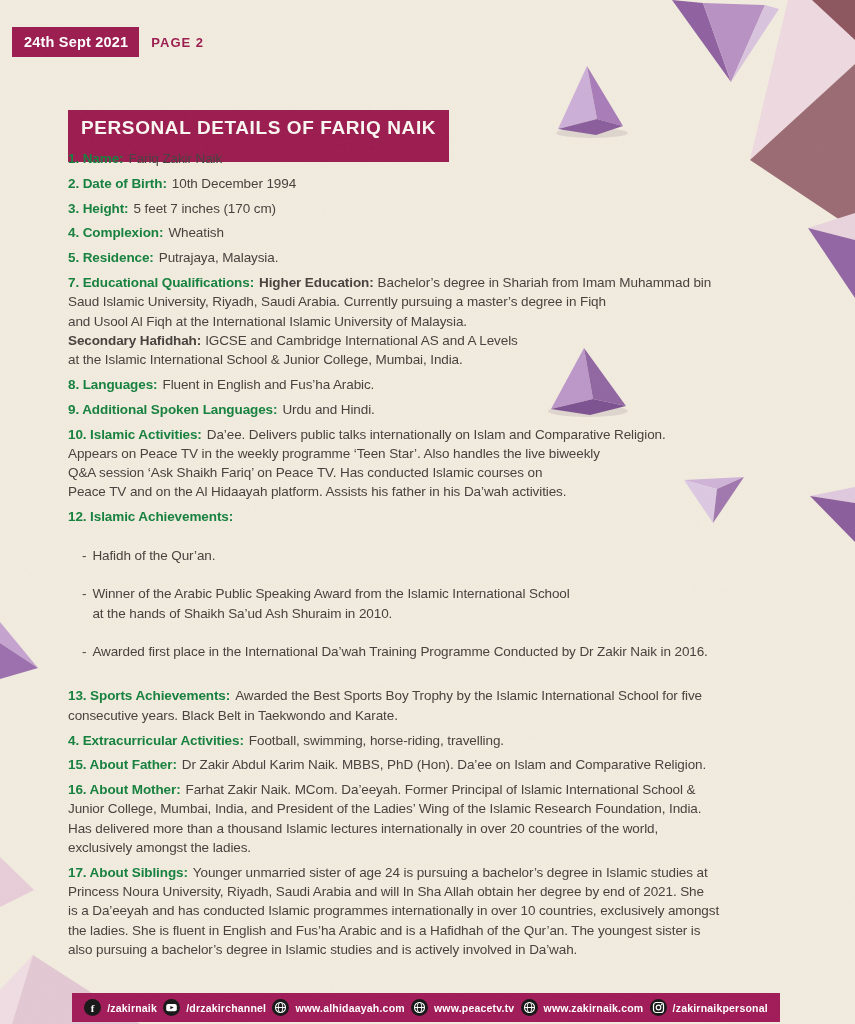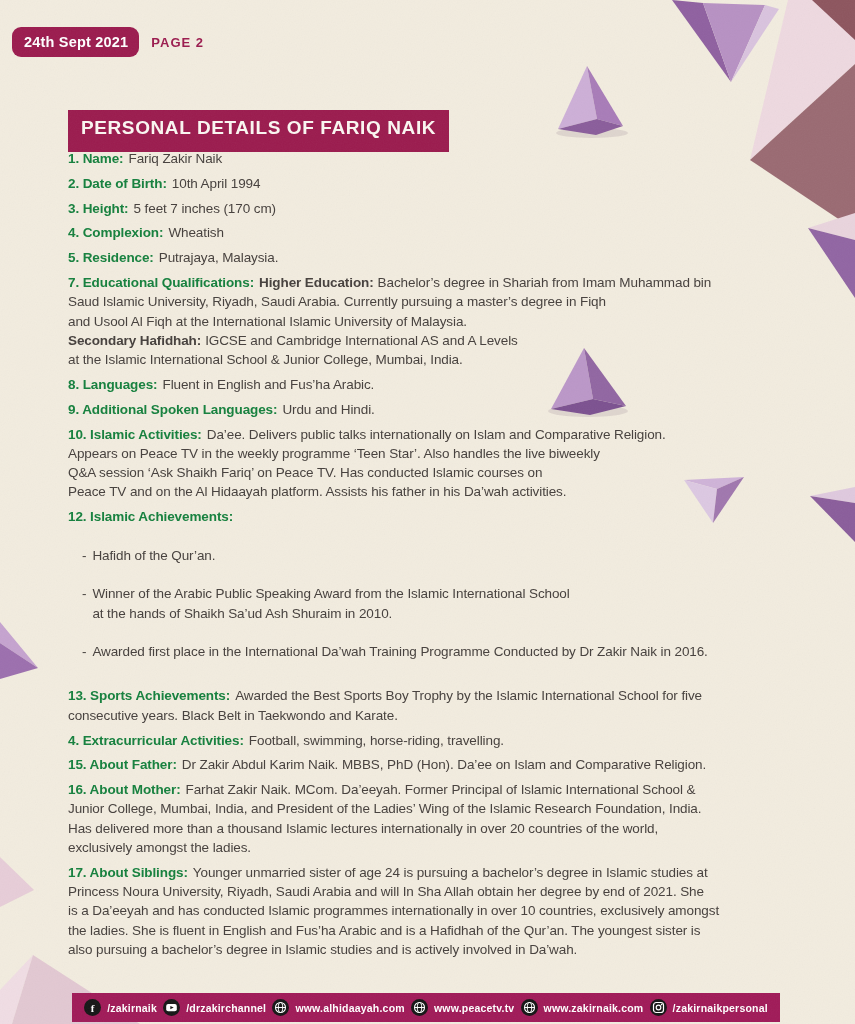--- a/index.html
+++ b/index.html
@@ -9,29 +9,29 @@
     font-family:"Liberation Sans","DejaVu Sans",sans-serif;
     color:#46403d;
   }
   .decor{position:absolute;left:0;top:0;z-index:1;pointer-events:none;}
   .noise{position:absolute;left:0;top:0;z-index:60;pointer-events:none;}
 
   
   .header{position:absolute;left:12px;top:27px;z-index:10;display:flex;align-items:center;}
   .date-badge{
     background:#9b1b4e;color:#fff;font-weight:bold;font-size:14.5px;
-    letter-spacing:.2px;padding:7px 11px 7px 12px;min-width:100px;text-align:center;border-radius:9px;
+    letter-spacing:.2px;padding:7px 11px 7px 12px;min-width:100px;text-align:center;
   }
   .page-label{color:#9b1b4e;font-weight:bold;font-size:13px;letter-spacing:1px;margin-left:12px;}
 
   
   .title-banner{
     position:absolute;left:68px;top:110px;z-index:10;
     background:#9b1b4e;color:#fbf7f2;font-weight:bold;font-size:19px;
-    letter-spacing:.6px;padding:7px 13px 13px 13px;display:inline-block;
+    letter-spacing:.6px;padding:7px 13px 23px 13px;display:inline-block;
   }
 
   
   .content{position:absolute;left:68px;top:149px;width:762px;z-index:10;}
   .item{margin:0 0 5.5px 0;font-size:13.5px;line-height:19.3px;letter-spacing:-0.1px;white-space:pre-line;}
   .item.no-mb{margin-bottom:0;}
   .lbl{color:#15803d;font-weight:bold;margin-right:5px;}
   .sub{color:#46403d;font-weight:bold;margin-right:4px;}
   .txt{color:#46403d;}
   .bullets{margin:0 0 5.5px 14px;font-size:13.5px;line-height:19.3px;letter-spacing:-0.1px;white-space:pre-line;}
@@ -106,21 +106,21 @@
 
 <div class="header">
   <div class="date-badge">24th Sept 2021</div>
   <div class="page-label">PAGE 2</div>
 </div>
 
 <div class="title-banner">PERSONAL DETAILS OF FARIQ NAIK</div>
 
 <div class="content">
   <p class="item"><span class="lbl">1. Name:</span><span class="txt">Fariq Zakir Naik</span></p>
-  <p class="item"><span class="lbl">2. Date of Birth:</span><span class="txt">10th April 1994</span></p>
+  <p class="item"><span class="lbl">2. Date of Birth:</span><span class="txt">10th December 1994</span></p>
   <p class="item"><span class="lbl">3. Height:</span><span class="txt">5 feet 7 inches (170 cm)</span></p>
   <p class="item"><span class="lbl">4. Complexion:</span><span class="txt">Wheatish</span></p>
   <p class="item"><span class="lbl">5. Residence:</span><span class="txt">Putrajaya, Malaysia.</span></p>
   <p class="item"><span class="lbl">7. Educational Qualifications:</span><b class="sub">Higher Education:</b><span class="txt">Bachelor’s degree in Shariah from Imam Muhammad bin
 Saud Islamic University, Riyadh, Saudi Arabia. Currently pursuing a master’s degree in Fiqh
 and Usool Al Fiqh at the International Islamic University of Malaysia.
 </span><b class="sub">Secondary Hafidhah:</b><span class="txt">IGCSE and Cambridge International AS and A Levels
 at the Islamic International School &amp; Junior College, Mumbai, India.</span></p>
   <p class="item"><span class="lbl">8. Languages:</span><span class="txt">Fluent in English and Fus’ha Arabic.</span></p>
   <p class="item"><span class="lbl">9. Additional Spoken Languages:</span><span class="txt">Urdu and Hindi.</span></p>

